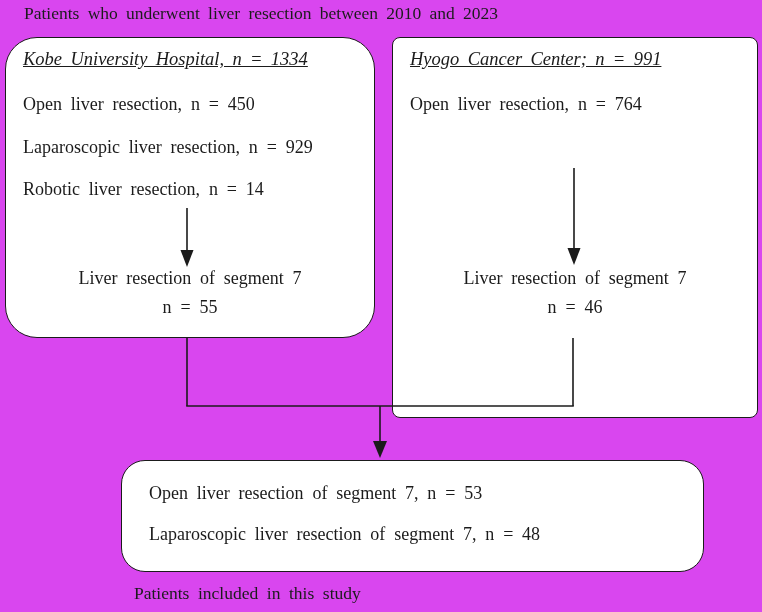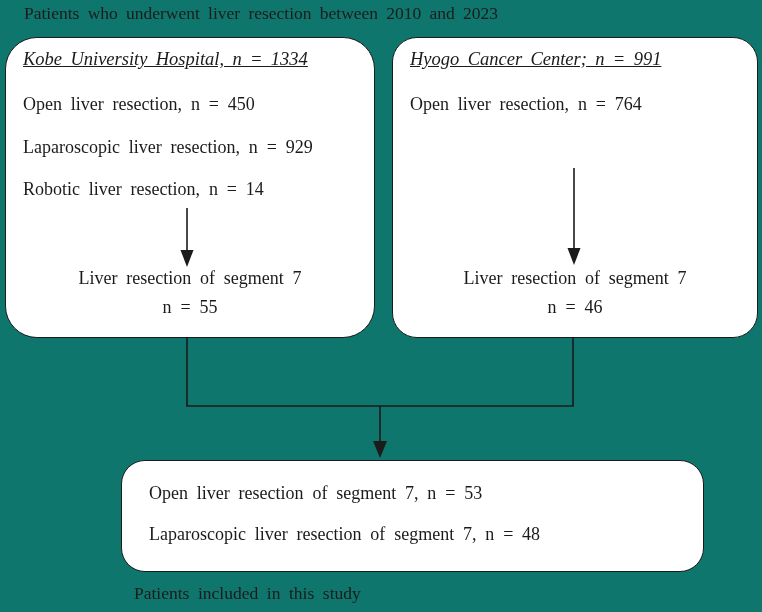--- a/index.html
+++ b/index.html
@@ -4,21 +4,21 @@
 <style>
   html, body {
     margin: 0;
     padding: 0;
     background: #ffffff;
   }
   .canvas {
     position: relative;
     width: 762px;
     height: 612px;
-    background: #0f766e;
+    background: #d946ef;
     font-family: "Liberation Serif", "DejaVu Serif", serif;
     color: #1b1b1b;
     overflow: hidden;
   }
   .title {
     position: absolute;
     left: 24px;
     top: 1px;
     font-size: 17.5px;
     line-height: 24px;
@@ -35,22 +35,22 @@
     left: 5px;
     top: 37px;
     width: 370px;
     height: 301px;
     border-radius: 32px;
   }
   .box-hyogo {
     left: 392px;
     top: 37px;
     width: 366px;
-    height: 301px;
-    border-radius: 25px;
+    height: 381px;
+    border-radius: 8px;
   }
   .box-included {
     left: 121px;
     top: 460px;
     width: 583px;
     height: 112px;
     border-radius: 24px;
   }
   .box-header {
     position: absolute;

